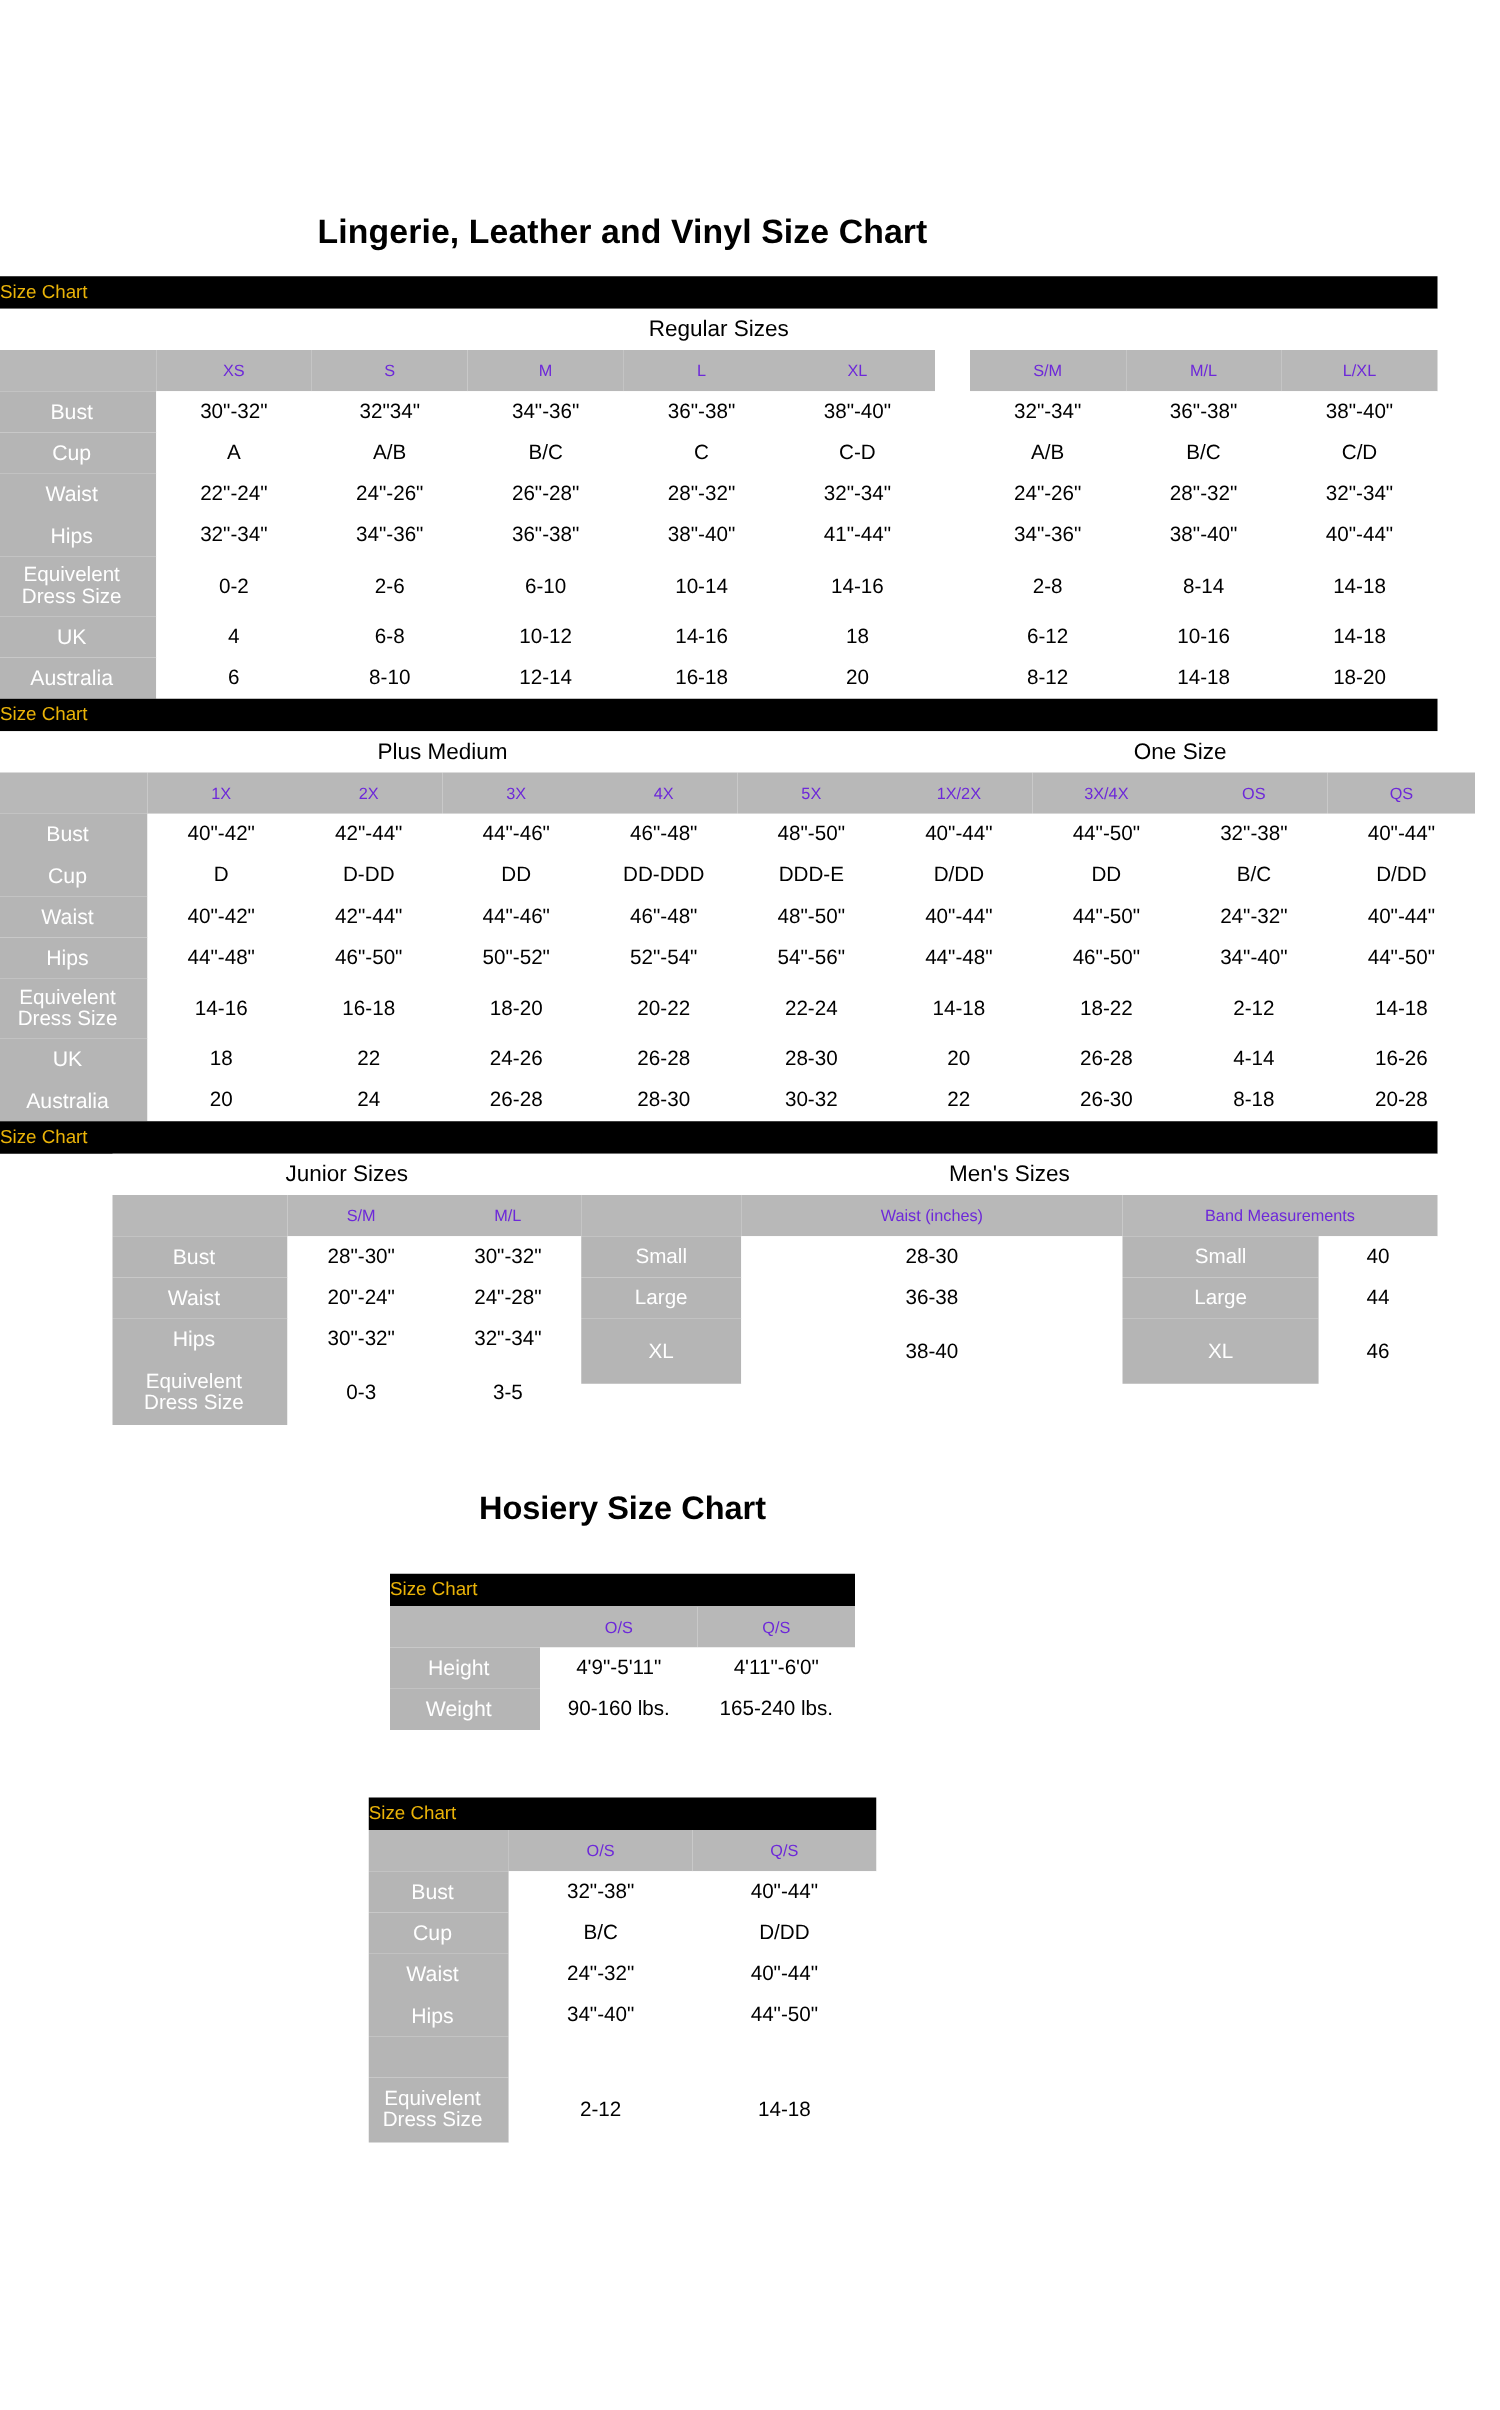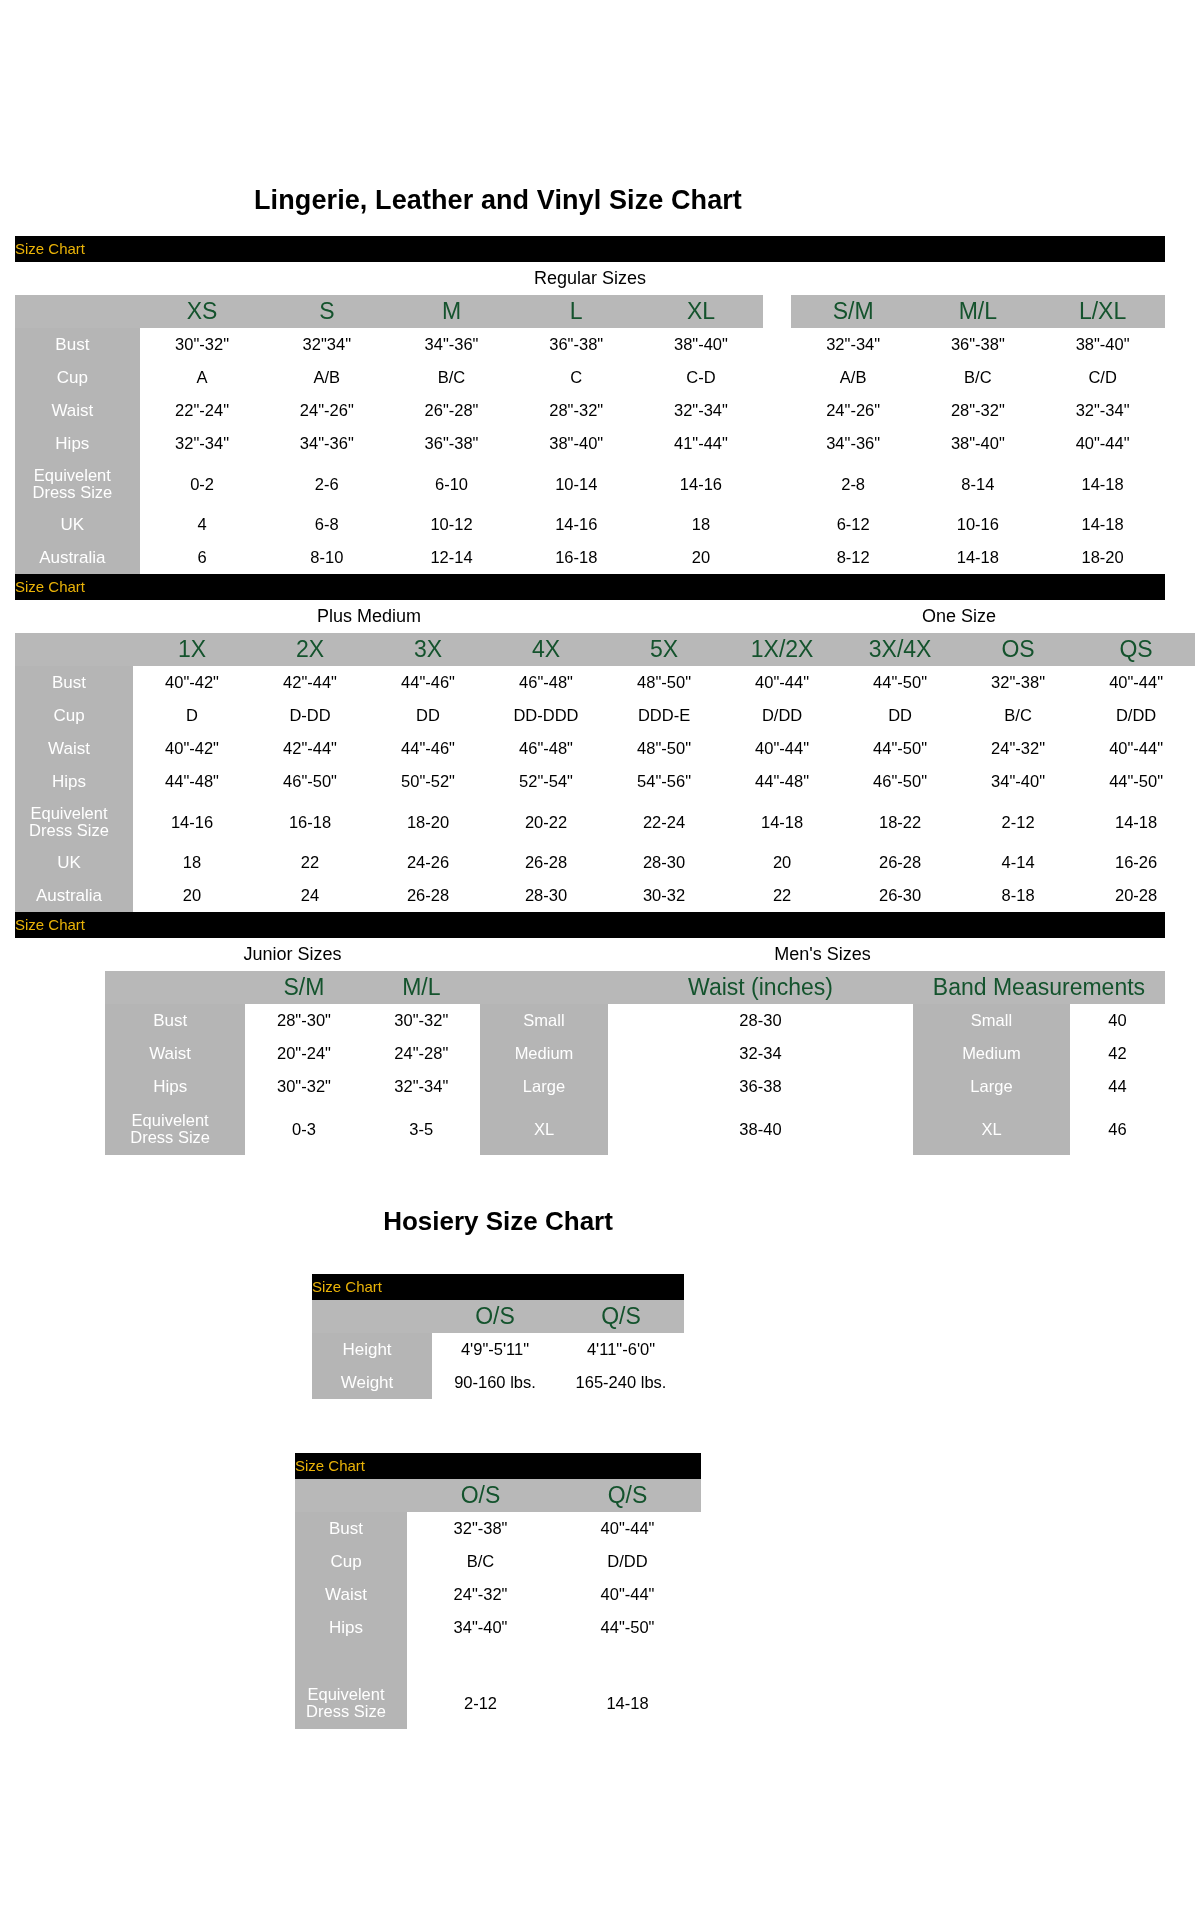--- a/index.html
+++ b/index.html
@@ -12,21 +12,21 @@
     min-height: 1928px;
     font-family: "Liberation Sans", sans-serif;
     color: #000;
     -webkit-font-smoothing: antialiased;
   }
   .page {
     width: 996px;
     min-height: 1928px;
     position: relative;
     box-sizing: border-box;
-    padding: 15px;
+    padding: 0;
   }
 
   h1.main-title {
     text-align: center;
     font-size: 27px;
     font-weight: bold;
     margin: 0;
     padding: 170px 0 0 0;
     letter-spacing: 0.1px;
   }
@@ -66,22 +66,22 @@
 
   .group-label {
     background: #ffffff;
     color: #000000;
     font-size: 18px;
     height: 34px;
   }
 
   .colhdr {
     background: #b8b8b8;
-    color: #14532d;
-    font-size: 23px;
+    color: #6d28d9;
+    font-size: 13px;
   }
 
   .rowlabel {
     background: #b5b5b5;
     color: #ffffff;
     font-size: 17px;
     text-align: right;
     padding-right: 10px !important;
   }
   .rowlabel.two-line {
@@ -456,26 +456,20 @@
           <td class="colhdr">Waist (inches)</td>
           <td class="colhdr" colspan="2">Band Measurements</td>
         </tr>
         <tr>
           <td class="cell g">Small</td>
           <td class="cell">28-30</td>
           <td class="cell g">Small</td>
           <td class="cell">40</td>
         </tr>
         <tr>
-          <td class="cell g">Medium</td>
-          <td class="cell">32-34</td>
-          <td class="cell g">Medium</td>
-          <td class="cell">42</td>
-        </tr>
-        <tr>
           <td class="cell g">Large</td>
           <td class="cell">36-38</td>
           <td class="cell g">Large</td>
           <td class="cell">44</td>
         </tr>
         <tr>
           <td class="cell g" style="height:52px;">XL</td>
           <td class="cell">38-40</td>
           <td class="cell g">XL</td>
           <td class="cell">46</td>

